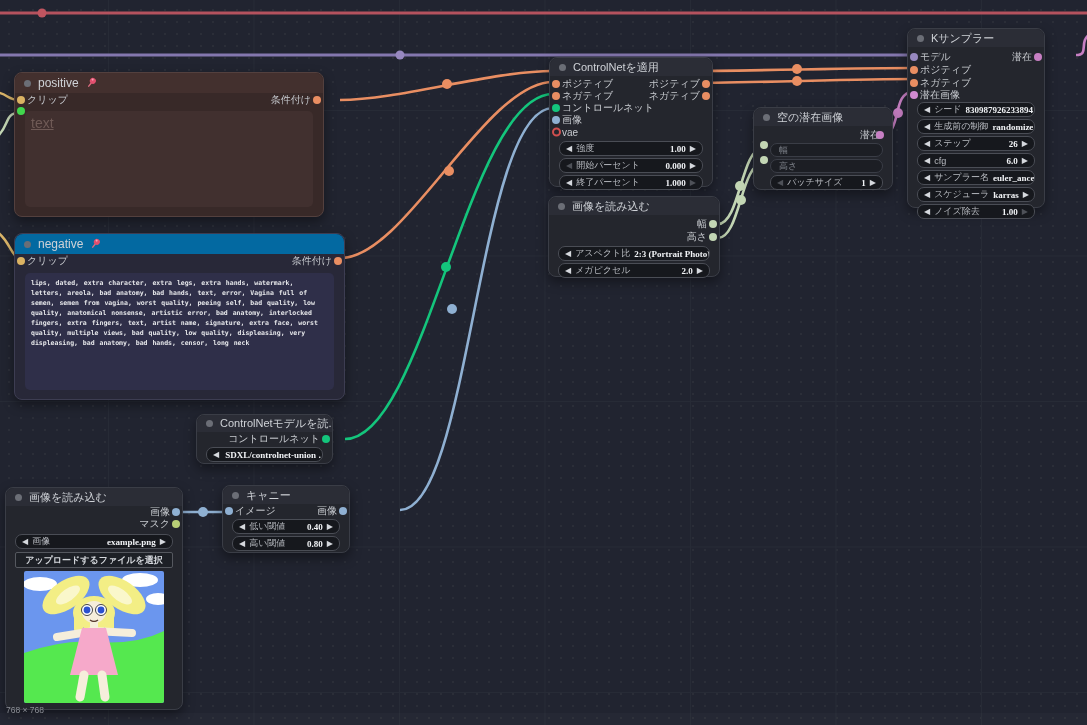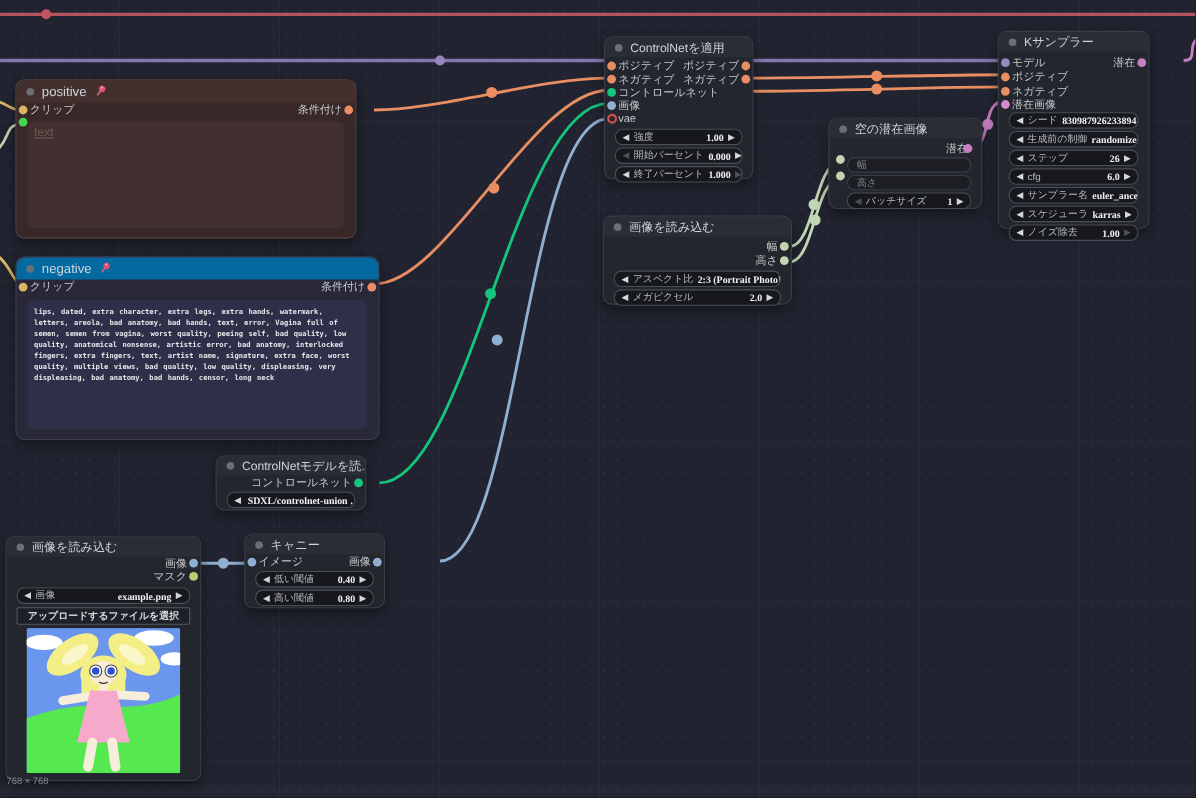--- a/index.html
+++ b/index.html
@@ -39,21 +39,21 @@
   .arrow{font-size:8px;color:#d5d8dd;line-height:1;flex:0 0 auto;}
   .arrow.dim{color:#4e5158;}
   .inpill{height:12px;margin:2px 9px 2px 16px;border-radius:7px;background:#1c1e24;border:1px solid #3a3d46;
     display:flex;align-items:center;padding:0 8px;font-size:9px;color:#7d8189;position:relative;}
   .btn{height:14px;margin:3px 9px;background:#1d2026;border:1px solid #55585f;border-radius:2px;
     display:flex;align-items:center;justify-content:center;font-size:9px;color:#d5d8dd;font-weight:bold;white-space:nowrap;}
   
   .n-pos{background:#382928;border-color:#53403e;}
   .n-pos .node-title{background:#43302e;}
   .n-pos .prompt{background:#41302f;border-radius:5px;}
-  .n-pos .prompt .ph{color:#6f5a56;font-size:11px;padding:4px 6px;text-decoration:underline;}
+  .n-pos .prompt .ph{color:#6f5a56;font-size:14px;padding:4px 6px;text-decoration:underline;}
   
   .n-neg{background:#282838;border-color:#3d3d52;}
   .n-neg .node-title{background:#0369a1;}
   .n-neg .prompt{background:#2f2f49;border-radius:5px;}
   .prompt{position:absolute;left:10px;right:10px;bottom:9px;overflow:hidden;}
   .neg-text{font-family:"DejaVu Sans Mono",monospace;font-size:6.5px;font-weight:bold;
     color:#e6e7ea;line-height:1.55;padding:5px 6px;word-spacing:1px;}
   .caption{ font-size:8.5px;color:#8b8e95;margin-top:2px;}
   .imgwrap{margin:3px auto 0 auto;width:140px;height:132px;border-radius:2px;overflow:hidden;}
   .pin{flex:0 0 auto;}
@@ -228,21 +228,21 @@
       <span class="arrow">▶</span>
     </div>
     <div class="widget">
       <span class="arrow">◀</span>
       <span>高い閾値</span>
       <span class="wval">0.80</span>
       <span class="arrow">▶</span>
     </div>
   </div>
 
-  <div class="node" style="left:549px;top:33px;width:136px;height:130px;">
+  <div class="node" style="left:549px;top:57px;width:164px;height:130px;">
     <div class="node-title">
       <span class="collapse-dot"></span>
       <span>ControlNetを適用</span>
     </div>
     <div class="row" style="margin-top:2px;">
       <span class="dot in" style="background:#e98e62;"></span>
       <span class="lbl-l">ポジティブ</span>
       <span class="lbl-r">ポジティブ</span>
       <span class="dot out" style="background:#e98e62;"></span>
     </div>

